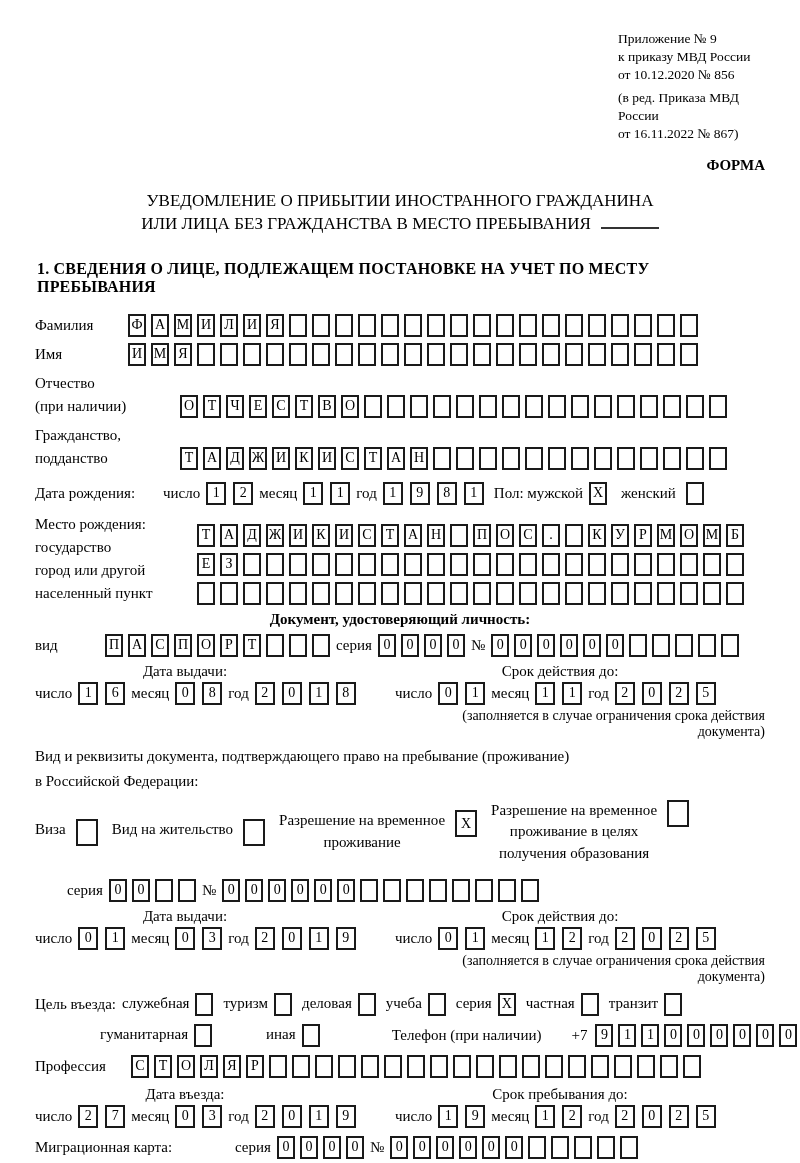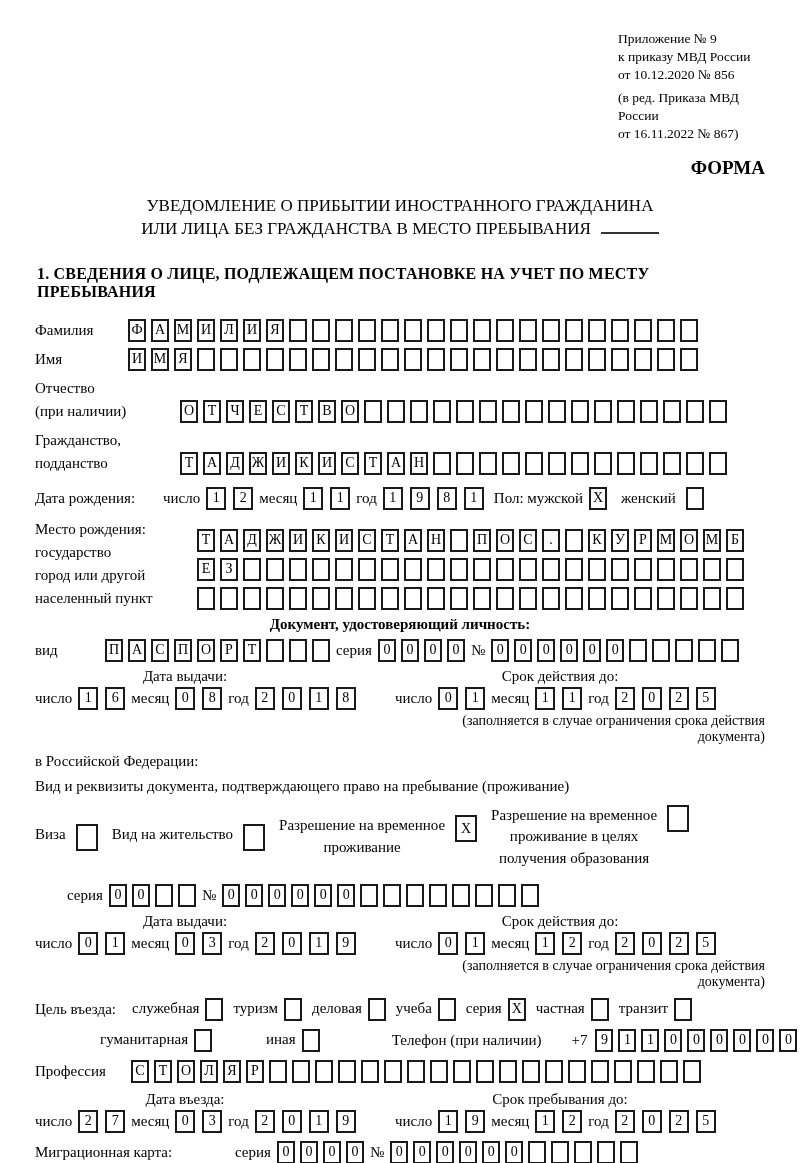--- a/index.html
+++ b/index.html
@@ -2,21 +2,21 @@
 <html><head>
 <meta charset="utf-8">
 <style>
   html,body{margin:0;padding:0;background:#fff;}
   body{width:800px;height:1163px;overflow:hidden;color:#000;
        font-family:"Liberation Serif","DejaVu Serif",serif;font-size:15px;}
   .page{padding:30px 35px 10px 35px;box-sizing:border-box;width:800px;}
 
   .top-note{margin-left:583px;font-size:13.5px;line-height:1.33;}
   .top-note .grp2{margin-top:5px;}
-  .form-label{text-align:right;font-weight:bold;font-size:19px;margin:14px 0 16px 0;}
+  .form-label{text-align:right;font-weight:bold;font-size:15px;margin:14px 0 16px 0;}
 
   .title{margin-top:16px;text-align:center;font-weight:normal;font-size:17px;line-height:1.35;}
   .title-underline{display:inline-block;width:58px;border-bottom:2px solid #333;height:14px;margin-left:10px;}
 
   .s1-heading{margin:24px 0 18px 2px;font-weight:bold;font-size:16px;letter-spacing:.2px;}
 
   .frow{display:flex;align-items:center;margin-bottom:6px;}
   .frow-top{align-items:flex-end;}
   .lbl{flex:none;}
   .boxes{display:flex;gap:5px;flex:none;}
@@ -407,22 +407,22 @@
             <span class="box">2</span>
             <span class="box">0</span>
             <span class="box">2</span>
             <span class="box">5</span>
           </span>
       </div>
       <div class="vnote">(заполняется в случае ограничения срока действия документа)</div>
     </div>
   </div>
 
+  <div class="plain">Вид и реквизиты документа, подтверждающего право на пребывание (проживание)</div>
   <div class="plain">в Российской Федерации:</div>
-  <div class="plain">Вид и реквизиты документа, подтверждающего право на пребывание (проживание)</div>
 
   <div class="resrow">
     <div class="opt">
       <div class="optlbl">
           <div>Виза</div>
         </div>
       <span class="boxes cbx">
           <span class="box"></span>
         </span>
     </div>
@@ -524,21 +524,21 @@
             <span class="box">0</span>
             <span class="box">2</span>
             <span class="box">5</span>
           </span>
       </div>
       <div class="vnote">(заполняется в случае ограничения срока действия документа)</div>
     </div>
   </div>
 
   <div class="purp mt8">
-    <span class="lbl" style="margin-right:16px">Цель въезда:</span>
+    <span class="lbl" style="margin-right:6px">Цель въезда:</span>
     <div class="opt">
         <span class="optlbl">служебная</span>
         <span class="boxes">
           <span class="box"></span>
         </span>
       </div>
     <div class="opt">
         <span class="optlbl">туризм</span>
         <span class="boxes">
           <span class="box"></span>

